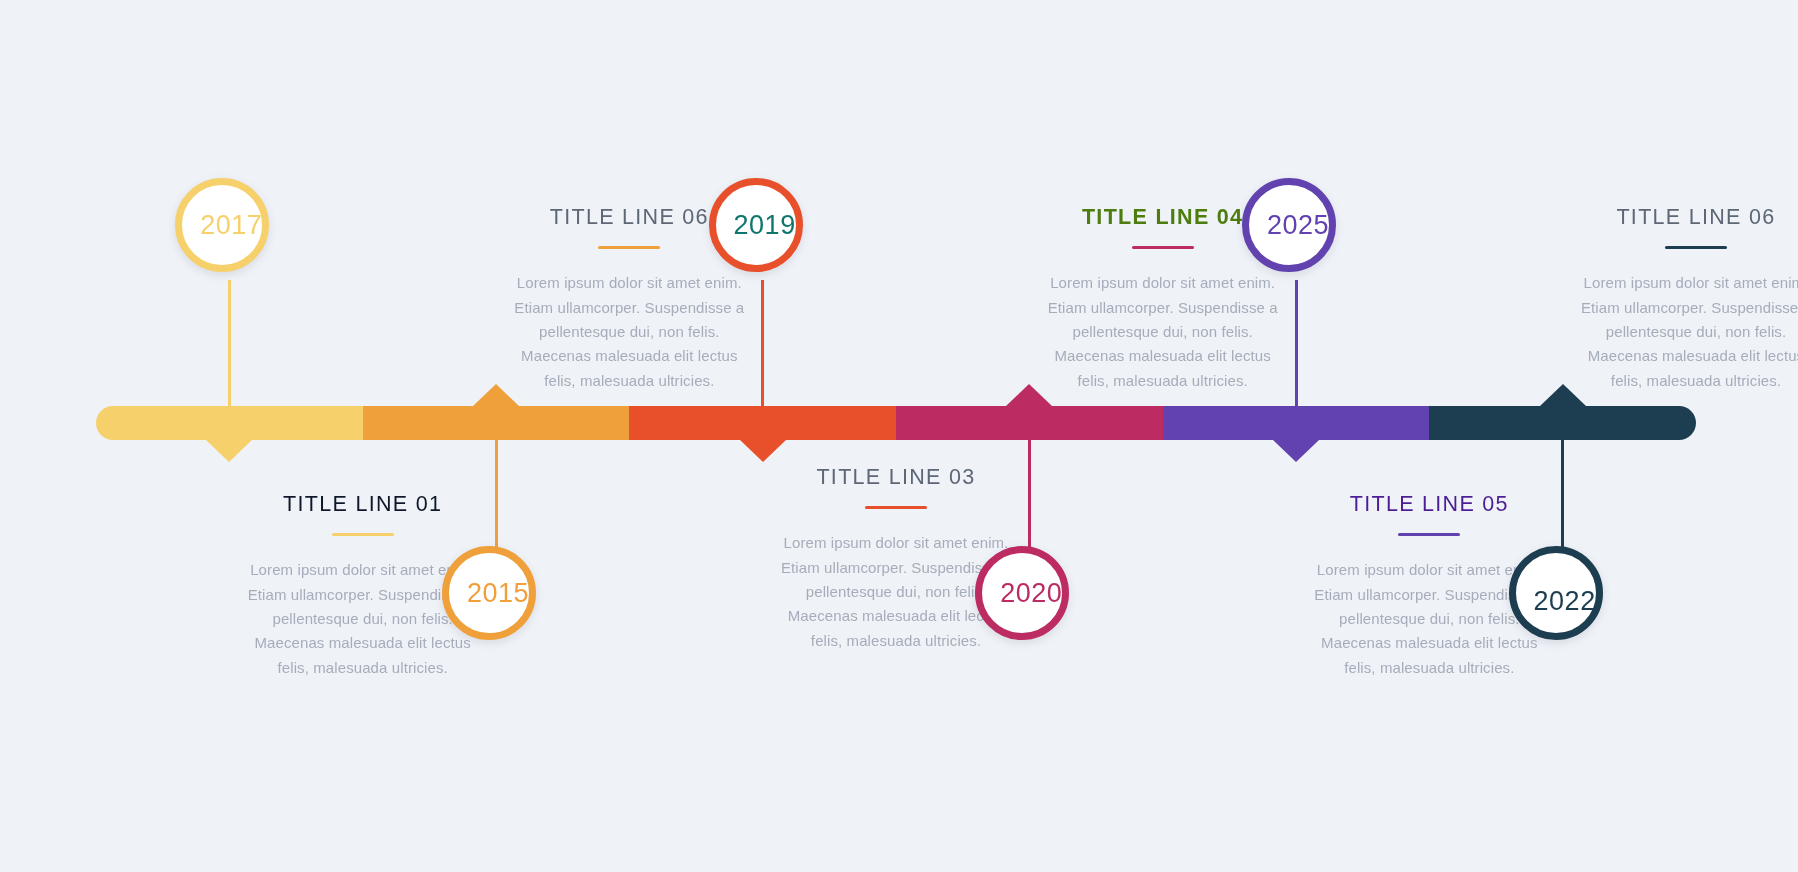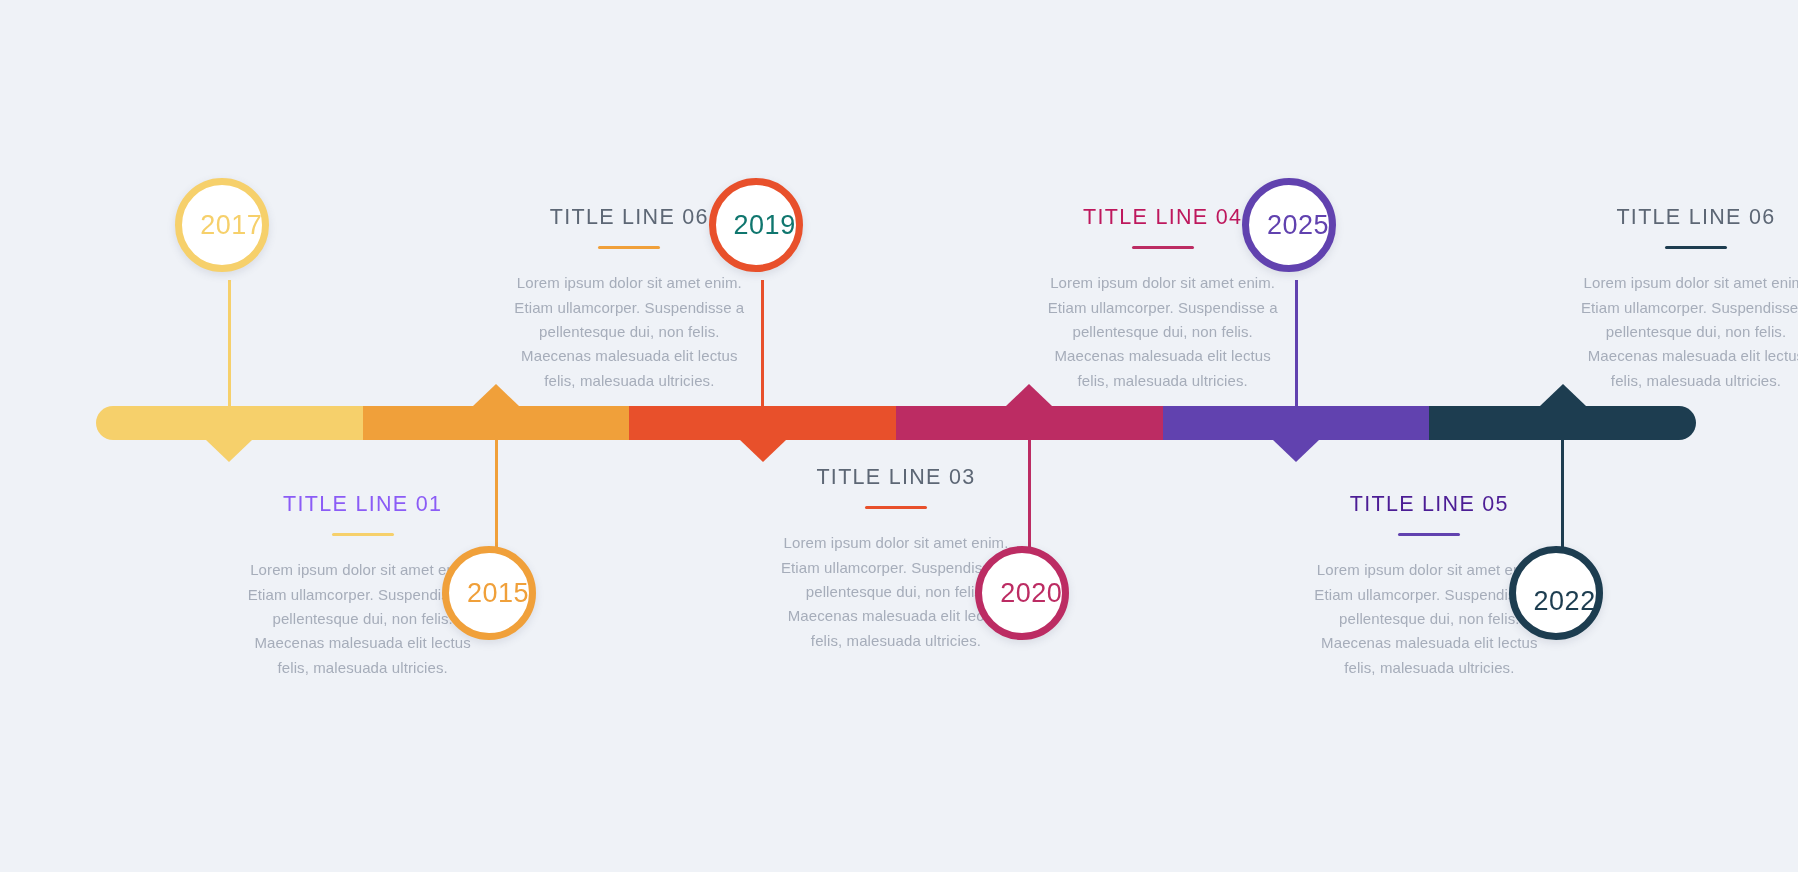--- a/index.html
+++ b/index.html
@@ -176,36 +176,36 @@
       </div>
       <div class="year-circle" style="left: 1242px; top: 178px; border-color: rgb(97, 66, 175);">
         <span class="year-label" style="color: rgb(97, 66, 175);">2025</span>
       </div>
       <div class="year-circle" style="left: 1508.67px; top: 546px; border-color: rgb(29, 61, 80);">
         <span class="year-label" style="color: rgb(29, 61, 80); margin-top: 16px;">2022</span>
       </div>
     </div>
   <div id="text-layer">
       <div class="text-block" style="left: 237.667px; top: 493px;">
-        <div class="block-title" style="color: #8b5cf6;">TITLE LINE 01</div>
+        <div class="block-title" style="color: #0f172a;">TITLE LINE 01</div>
         <div class="title-rule" style="background: rgb(246, 208, 107);"></div>
         <div class="block-body" style="color: rgb(166, 173, 186);">Lorem ipsum dolor sit amet enim. Etiam ullamcorper. Suspendisse a pellentesque dui, non felis. Maecenas malesuada elit lectus felis, malesuada ultricies.</div>
       </div>
       <div class="text-block" style="left: 504.333px; top: 206px;">
         <div class="block-title" style="color: rgb(93, 103, 117);">TITLE LINE 06</div>
         <div class="title-rule" style="background: rgb(240, 160, 58);"></div>
         <div class="block-body" style="color: rgb(166, 173, 186);">Lorem ipsum dolor sit amet enim. Etiam ullamcorper. Suspendisse a pellentesque dui, non felis. Maecenas malesuada elit lectus felis, malesuada ultricies.</div>
       </div>
       <div class="text-block" style="left: 771px; top: 466px;">
         <div class="block-title" style="color: rgb(93, 103, 117);">TITLE LINE 03</div>
         <div class="title-rule" style="background: rgb(232, 80, 43);"></div>
         <div class="block-body" style="color: rgb(166, 173, 186);">Lorem ipsum dolor sit amet enim. Etiam ullamcorper. Suspendisse a pellentesque dui, non felis. Maecenas malesuada elit lectus felis, malesuada ultricies.</div>
       </div>
       <div class="text-block" style="left: 1037.67px; top: 206px;">
-        <div class="block-title" style="color: #be185d;">TITLE LINE 04</div>
+        <div class="block-title" style="color: #4d7c0f; font-weight: bold;">TITLE LINE 04</div>
         <div class="title-rule" style="background: rgb(188, 44, 99);"></div>
         <div class="block-body" style="color: rgb(166, 173, 186);">Lorem ipsum dolor sit amet enim. Etiam ullamcorper. Suspendisse a pellentesque dui, non felis. Maecenas malesuada elit lectus felis, malesuada ultricies.</div>
       </div>
       <div class="text-block" style="left: 1304.33px; top: 493px;">
         <div class="block-title" style="color: #4c1d95;">TITLE LINE 05</div>
         <div class="title-rule" style="background: rgb(97, 66, 175);"></div>
         <div class="block-body" style="color: rgb(166, 173, 186);">Lorem ipsum dolor sit amet enim. Etiam ullamcorper. Suspendisse a pellentesque dui, non felis. Maecenas malesuada elit lectus felis, malesuada ultricies.</div>
       </div>
       <div class="text-block" style="left: 1571px; top: 206px;">
         <div class="block-title" style="color: rgb(93, 103, 117);">TITLE LINE 06</div>

